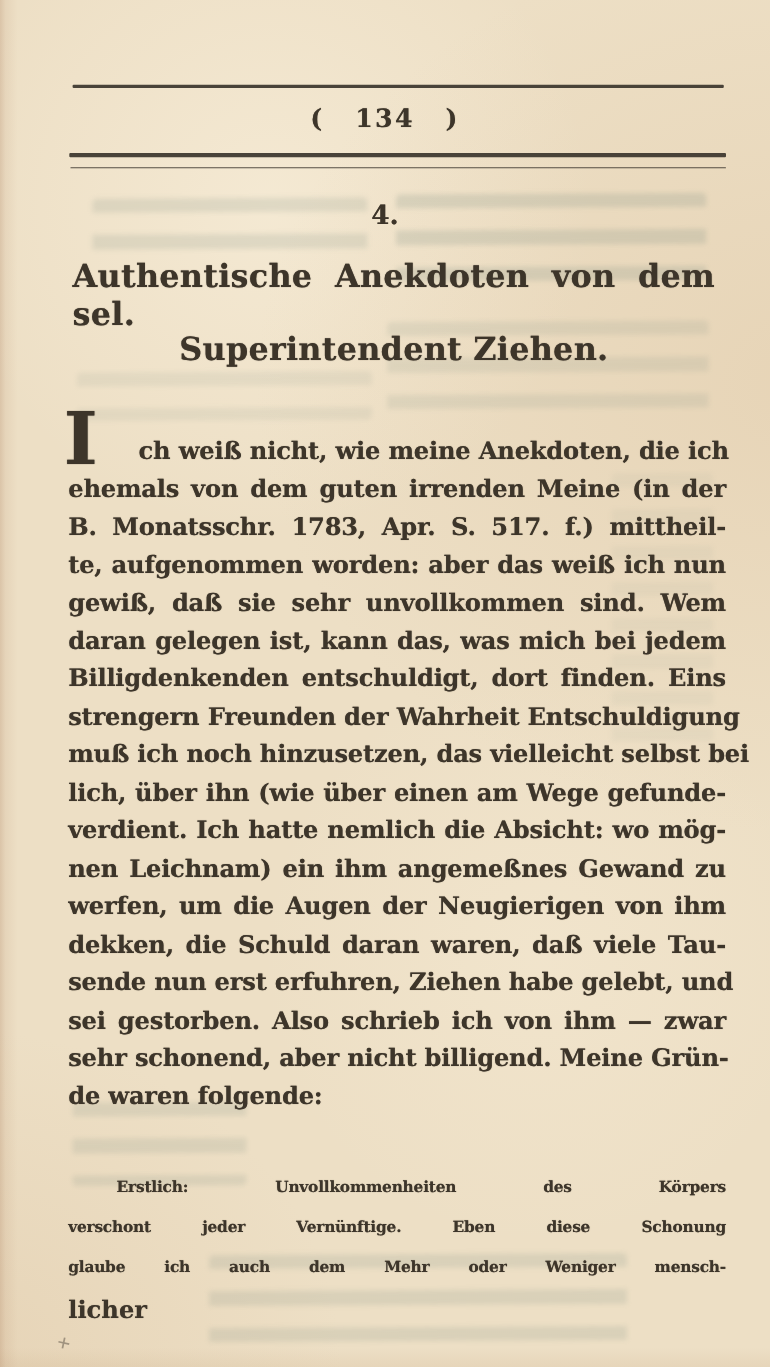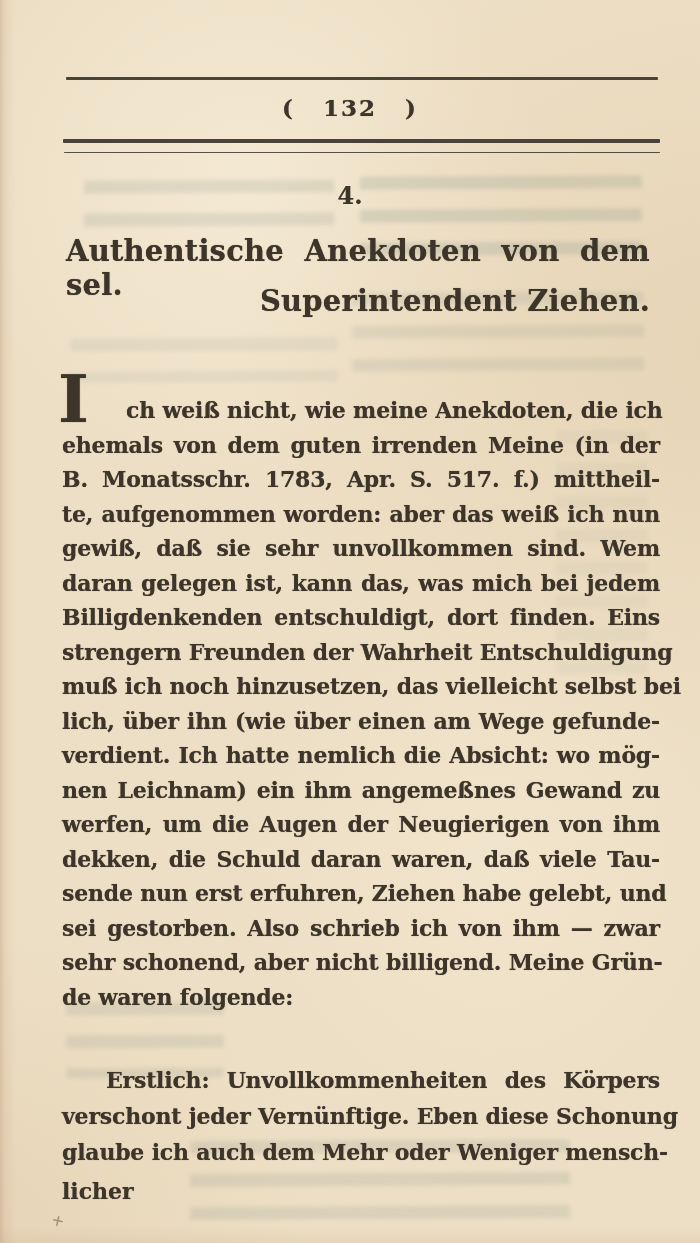--- a/index.html
+++ b/index.html
@@ -28,24 +28,24 @@
   }
   .secno{
     position:absolute;left:0;top:181px;width:700px;text-align:center;
     font-size:24px;font-weight:700;text-shadow:0 0 .6px rgba(61,53,42,.7);
   }
   .title{
     position:absolute;left:66px;width:584px;font-weight:700;font-size:29px;
     letter-spacing:.2px;text-shadow:0 0 .8px rgba(61,53,42,.8);
   }
   #title1{top:234px;text-align:justify;text-align-last:justify;}
-  #title2{top:284px;text-align:right;}
+  #title2{top:300px;text-align:center;}
   .para{position:absolute;left:62px;width:598px;font-weight:700;}
   #para1{top:393px;font-size:22px;}
-  #para2{top:1062px;font-size:22px;}
+  #para2{top:1062px;font-size:14px;}
   .line{
     height:34.5px;line-height:34.5px;letter-spacing:-0.2px;
     text-align:justify;text-align-last:justify;
     text-shadow:0 0 .7px rgba(61,53,42,.75);
     white-space:nowrap;
   }
   #para2 .line{height:36px;line-height:36px;}
   .line.short{text-align-last:left;}
   .first-line{position:relative;}
   .first-line .rest{display:block;margin-left:64px;text-align:justify;text-align-last:justify;}
@@ -89,21 +89,21 @@
   <div class="bleed" id="bleed1"></div>
   <div class="bleed" id="bleed2"></div>
   <div class="bleed" id="bleed3"></div>
   <div class="bleed" id="bleed4"></div>
   <div class="bleed" id="bleed5"></div>
   <div class="bleed" id="bleed6"></div>
   <div class="bleed" id="bleed7"></div>
 
   <div class="rule" id="rule-top"></div>
 
-  <div class="pageno">( 132 )</div>
+  <div class="pageno">( 134 )</div>
 
   <div class="rule" id="rule-thick"></div>
   <div class="rule" id="rule-thin"></div>
 
   <div class="secno">4.</div>
 
   <div class="title" id="title1">Authentische Anekdoten von dem sel.</div>
   <div class="title" id="title2">Superintendent Ziehen.</div>
 
   <div class="para" id="para1">

